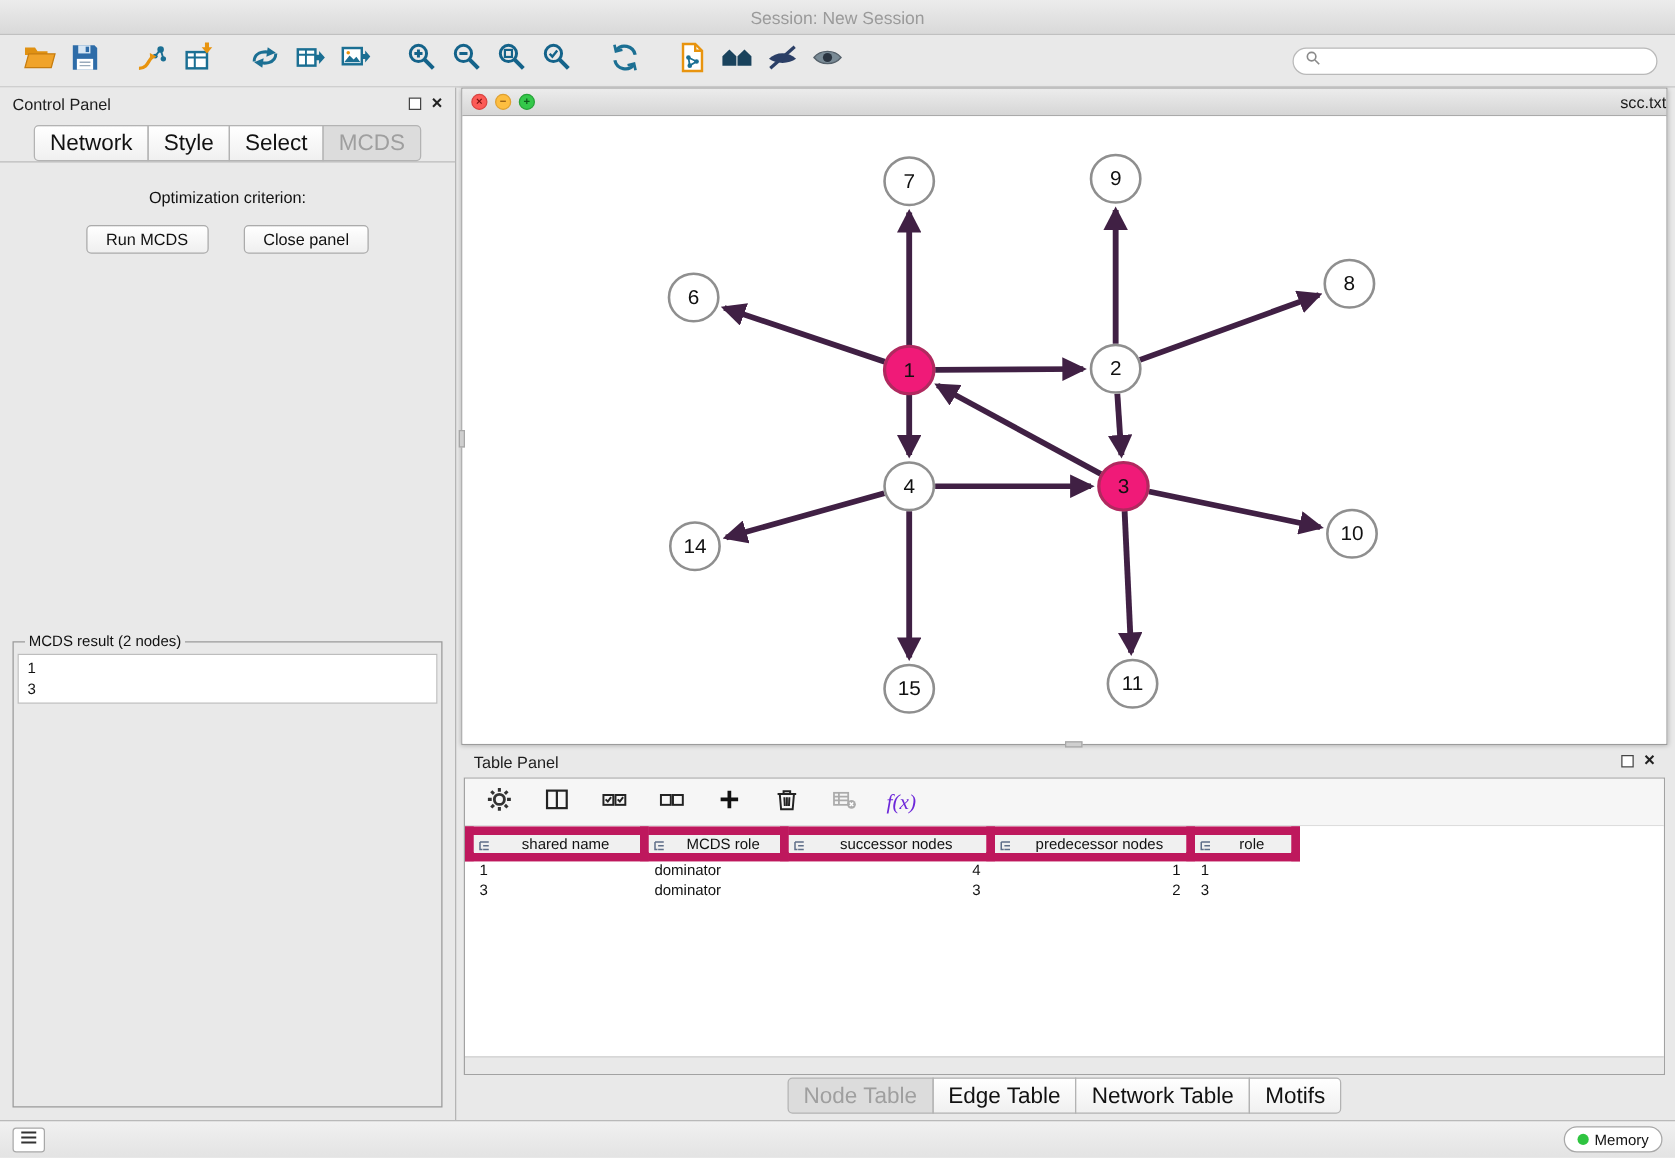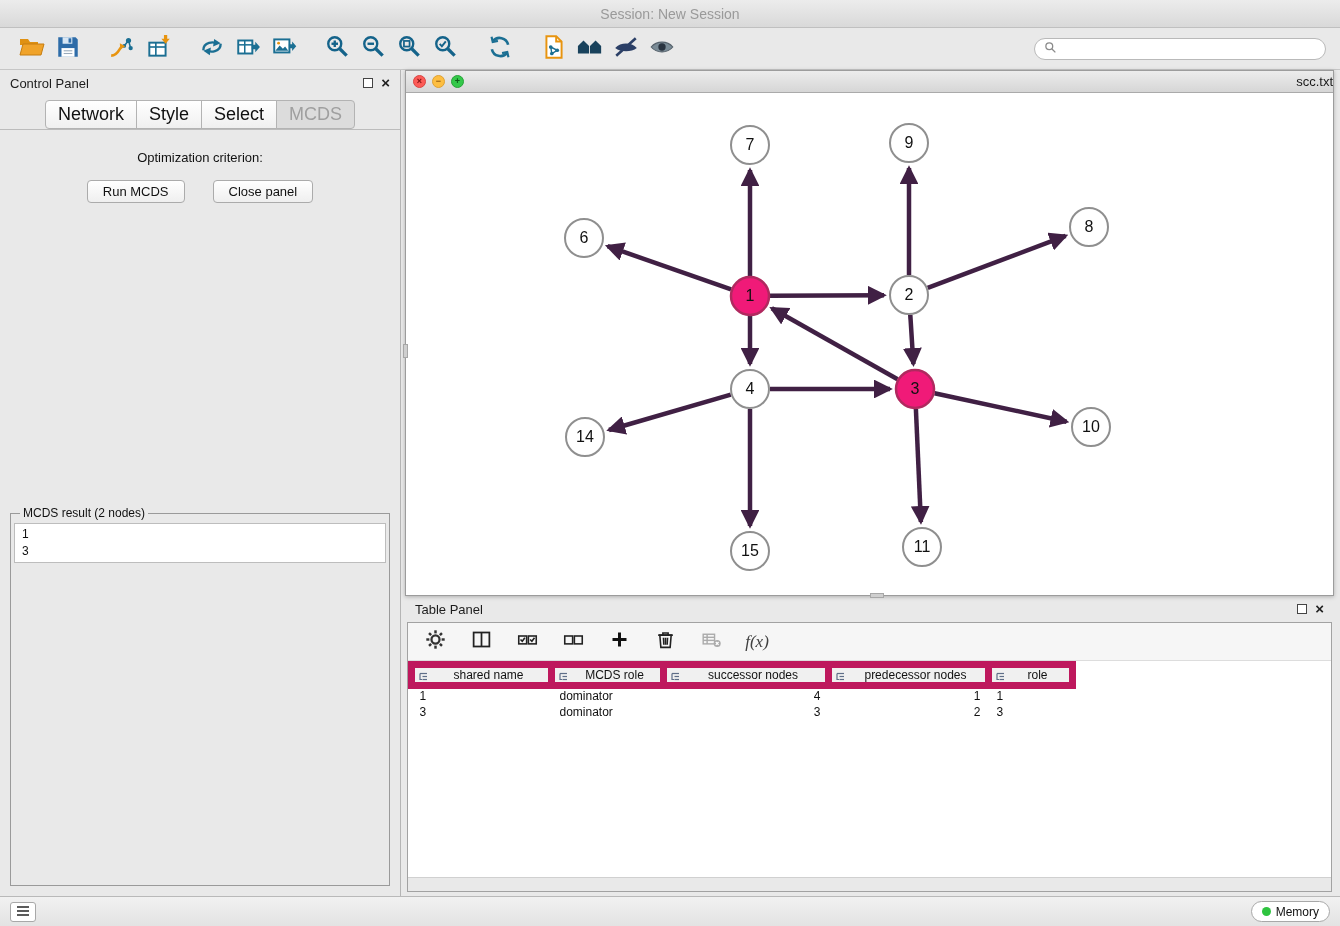--- a/index.html
+++ b/index.html
@@ -18,21 +18,21 @@
   .tb-gap { width:18px; }
   .search-wrap { margin-left:auto; width:292px; height:22px; background:#fff; border:1px solid #b9b9b9; border-radius:12px;
                  display:flex; align-items:center; padding:0 9px; gap:6px; }
   .search-wrap svg { width:13px; height:13px; flex:0 0 auto; }
   .search-wrap input { flex:1; border:none; outline:none; font-size:12px; background:transparent; font-family:inherit; }
 
   
   .main { flex:1; display:flex; min-height:0; }
 
   
-  .control-panel { width:401px; flex:0 0 auto; border-right:1px solid #b5b5b5; display:flex; flex-direction:column; background:#e9e9e9; }
+  .control-panel { width:365px; flex:0 0 auto; border-right:1px solid #b5b5b5; display:flex; flex-direction:column; background:#e9e9e9; }
   .panel-header { height:26px; flex:0 0 auto; display:flex; align-items:center; padding:0 10px; font-size:13px; color:#1d1d1d; gap:8px; }
   .panel-header .spacer { flex:1; }
   .mini-float { width:10px; height:10px; border:1.5px solid #444; background:#fff; display:inline-block; }
   .mini-close { font-size:15px; font-weight:bold; color:#222; line-height:10px; }
   .cp-tabs-wrap { flex:0 0 auto; display:flex; justify-content:center; padding-top:4px; border-bottom:1px solid #bcbcbc; }
   .seg-btn { font-family:inherit; font-size:18px; color:#111; background:linear-gradient(#ffffff,#f0f0f0);
              border:1px solid #b3b3b3; padding:3px 12px; margin-left:-1px; cursor:default; position:relative; }
   .seg-btn:first-child { border-radius:4px 0 0 4px; margin-left:0; }
   .seg-btn:last-child { border-radius:0 4px 4px 0; }
   .seg-btn.seg-active { background:#dcdcdc; color:#9f9f9f; }
@@ -70,21 +70,21 @@
   .handle-v { position:absolute; left:-3px; top:50%; width:5px; height:14px; background:#cfcfcf; border:1px solid #a7a7a7; }
 
   
   .table-panel { flex:1; display:flex; flex-direction:column; min-height:0; padding-bottom:4px; }
   .tp-header { height:26px; flex:0 0 auto; display:flex; align-items:center; padding:0 10px; font-size:13px; color:#1d1d1d; gap:8px; }
   .tp-container { flex:1; margin:0 2px; border:1px solid #a2a2a2; background:#fff; display:flex; flex-direction:column; min-height:0; }
   .tp-toolbar { height:38px; flex:0 0 auto; background:#f6f6f6; border-bottom:1px solid #ddd; display:flex; align-items:center;
                 padding:0 14px; gap:20px; }
   .tp-toolbar .icon-btn { width:26px; height:26px; }
   .tp-toolbar .icon-btn svg { width:21px; height:21px; }
-  .fx-label { font-family:"Liberation Serif",serif; font-style:italic; font-size:17px; color:#404040; }
+  .fx-label { font-family:"Liberation Serif",serif; font-style:italic; font-size:17px; color:#6d28d9; }
   .tp-table-area { flex:1; overflow:hidden; background:#fff; }
   table.data { border-collapse:collapse; table-layout:fixed; width:661px; font-size:12px; }
   table.data th { height:19px; background:#f0f0f0; border:7px solid #be185d; font-weight:normal; font-size:12px; color:#111;
                   position:relative; text-align:center; padding:0 4px 0 18px; }
   table.data th .col-icon { position:absolute; left:3px; top:3px; }
   table.data td { height:17px; padding:0 8px; color:#111; border:none; }
   td.al { text-align:left; } td.ar { text-align:right; }
   .tp-bottom-strip { height:14px; flex:0 0 auto; background:#e9e9e9; border-top:1px solid #d0d0d0; }
   .tp-tabs { height:32px; flex:0 0 auto; display:flex; justify-content:center; align-items:center; }
 
@@ -489,20 +489,26 @@
                   <td class="al">dominator</td>
                   <td class="ar">3</td>
                   <td class="ar">2</td>
                   <td class="al">3</td>
                 </tr>
               </tbody>
             </table>
           </div>
           <div class="tp-bottom-strip"></div>
         </div>
+        <div class="tp-tabs">
+          <button class="seg-btn seg-active">Node Table</button>
+          <button class="seg-btn">Edge Table</button>
+          <button class="seg-btn">Network Table</button>
+          <button class="seg-btn">Motifs</button>
+        </div>
       </div>
 
     </div>
   </div>
 
   <div class="statusbar">
     <div class="menu-btn">
       <span><svg width="14" height="12" viewBox="0 0 14 12" stroke="#333" stroke-width="1.6">
             <line x1="1" y1="2" x2="13" y2="2"></line>
             <line x1="1" y1="6" x2="13" y2="6"></line>

